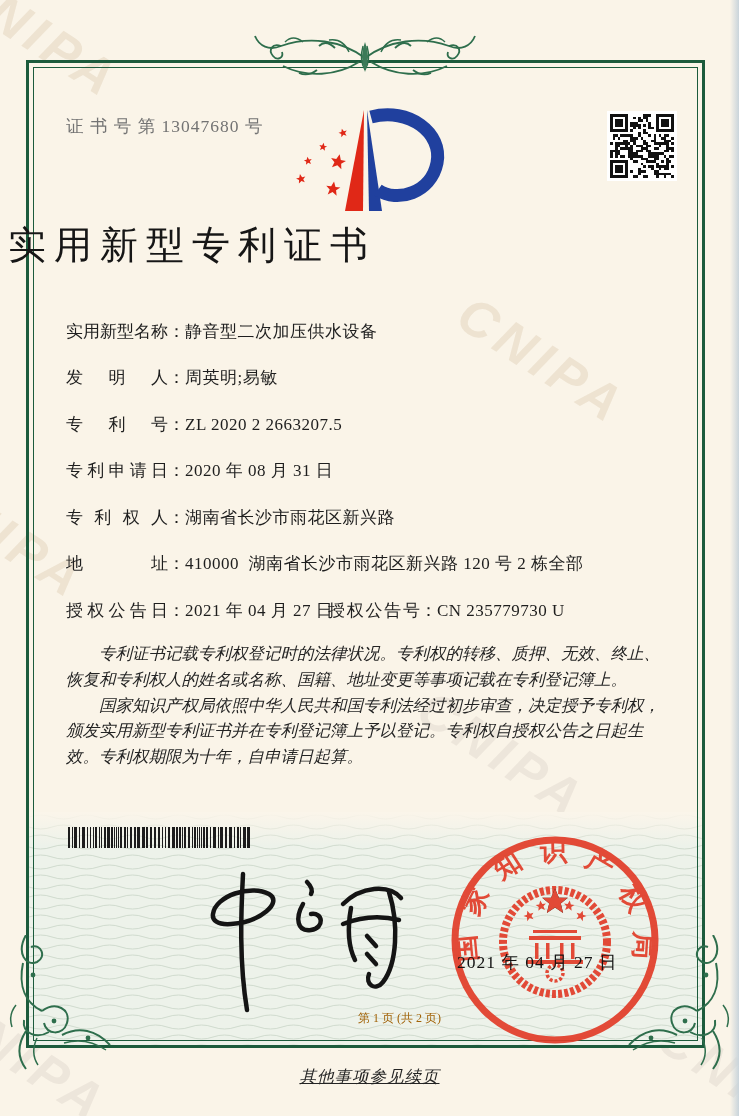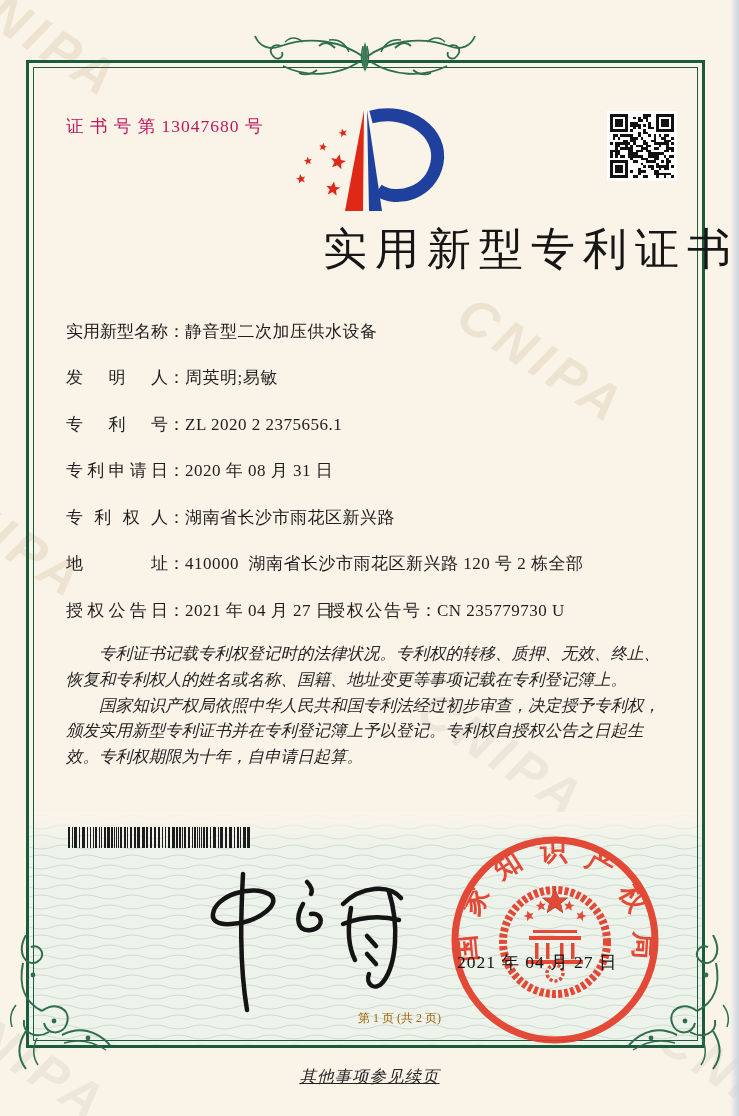--- a/index.html
+++ b/index.html
@@ -15,25 +15,25 @@
   .frame-outer { position:absolute; left:26px; top:60px; width:679px; height:988px;
     border:3px solid #1c5b3c; }
   .frame-inner { position:absolute; left:4px; top:4px; right:4px; bottom:4px;
     border:1px solid #1c5b3c; }
   
   .wm { position:absolute; font-family:"Liberation Sans","DejaVu Sans",sans-serif;
     font-weight:bold; font-style:italic; font-size:52px; letter-spacing:6px;
     color:rgba(189,160,122,0.20); transform:rotate(33deg); white-space:nowrap; pointer-events:none; }
   .wm.gray { color:rgba(160,152,140,0.14); }
   
-  .cert-no { position:absolute; left:66px; top:114px; font-size:17.5px; letter-spacing:1px; color:#be185d; }
+  .cert-no { position:absolute; left:66px; top:114px; font-size:17.5px; letter-spacing:1px; color:#737373; }
   .logo { position:absolute; left:285px; top:103px; }
   .qr { position:absolute; left:607px; top:111px; width:70px; height:70px; background:#fff; padding:3px; }
-  .title { position:absolute; left:0; top:220px; width:100%; text-align:right;
-    font-size:44px; letter-spacing:8px; text-indent:8px; color:#161616; font-weight:500; }
+  .title { position:absolute; left:0; top:220px; width:100%; text-align:left;
+    font-size:38px; letter-spacing:8px; text-indent:8px; color:#161616; font-weight:500; }
   
   .fields { position:absolute; left:66px; top:320px; width:612px; font-size:17px; }
   .frow { position:absolute; left:0; white-space:nowrap; }
   .flabel { display:inline-flex; justify-content:space-between; width:102px;
     vertical-align:bottom; color:#1e1e1e; }
   .fcolon { color:#1e1e1e; }
   .fvalue { letter-spacing:0.5px; color:#1e1e1e; white-space:pre;margin-top:7px; }
   .fpair2 { position:absolute; left:262px; top:0; white-space:nowrap; }
   .fpair2 .flabel { width:92px; }
   
@@ -408,21 +408,21 @@
           <span>发</span>
           <span>明</span>
           <span>人</span>
         </span><span class="fcolon">：</span><span class="fvalue">周英明;易敏</span>
     </div>
     <div class="frow" style="top:93px;">
       <span class="flabel">
           <span>专</span>
           <span>利</span>
           <span>号</span>
-        </span><span class="fcolon">：</span><span class="fvalue">ZL 2020 2 2375656.1</span>
+        </span><span class="fcolon">：</span><span class="fvalue">ZL 2020 2 2663207.5</span>
     </div>
     <div class="frow" style="top:139px;">
       <span class="flabel">
           <span>专</span>
           <span>利</span>
           <span>申</span>
           <span>请</span>
           <span>日</span>
         </span><span class="fcolon">：</span><span class="fvalue">2020 年 08 月 31 日</span>
     </div>

